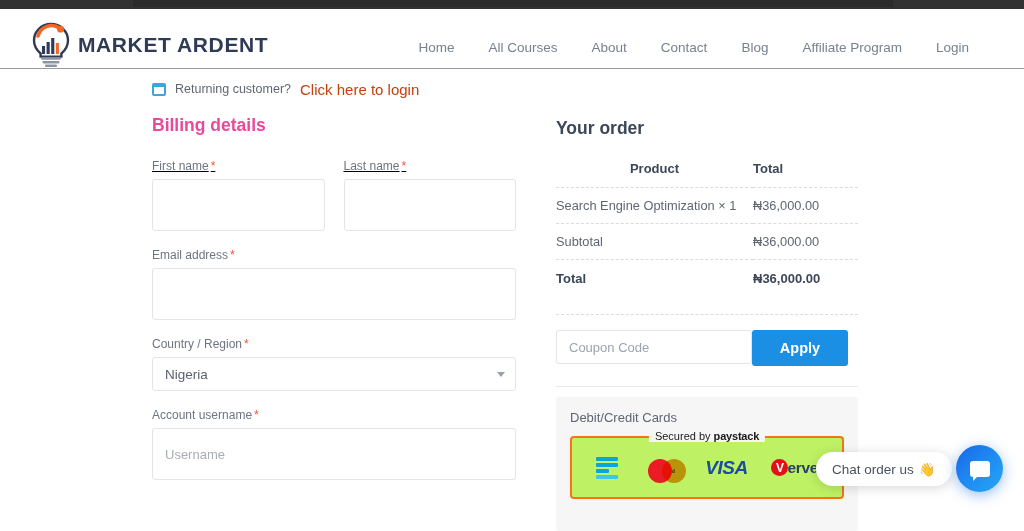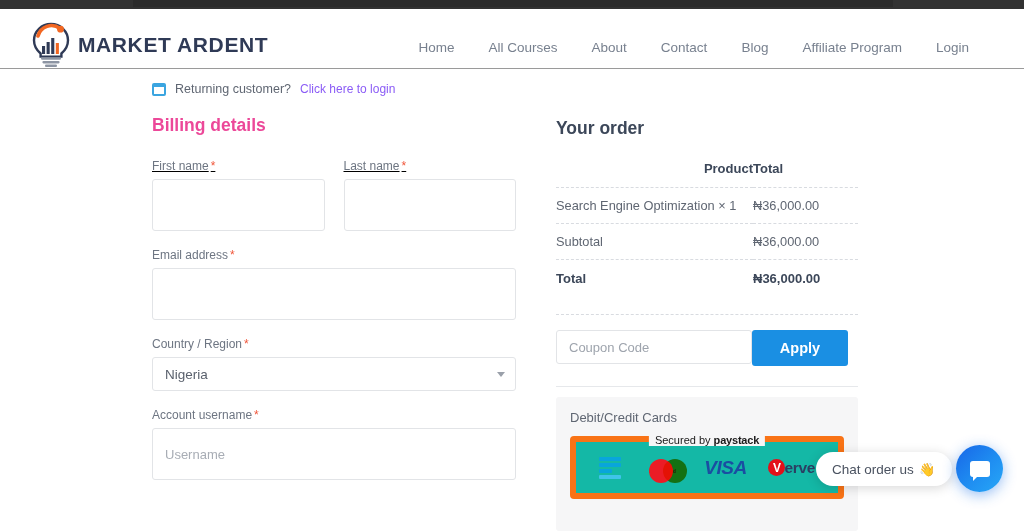--- a/index.html
+++ b/index.html
@@ -93,22 +93,22 @@
     border-top-width: 4px;
     border-radius: 2px;
     flex: none;
   }
   .returning-text {
     font-size: 12.5px;
     color: #5f6672;
     white-space: nowrap;
   }
   .returning-link {
-    font-size: 12px;
-    color: #8b5cf6;
+    font-size: 15px;
+    color: #c2410c;
     text-decoration: none;
     cursor: pointer;
     white-space: nowrap;
   }
 
   
   .billing-col {
     position: absolute;
     left: 152px; top: 33px;
     width: 364px;
@@ -179,21 +179,21 @@
     font-size: 17.5px;
     font-weight: bold;
     color: #3c4759;
     margin-bottom: 22px;
   }
   .order-table { width: 100%; border-collapse: collapse; }
   .order-table th {
     font-size: 13px;
     font-weight: bold;
     color: #3c4759;
-    text-align: right;
+    text-align: center;
     padding: 0 0 11px 0;
   }
   .order-table th.num { text-align: left; width: 105px; }
   .order-table td {
     font-size: 12.8px;
     color: #5f6672;
     padding: 10px 0;
     border-top: 1px dashed #d8dbe0;
   }
   .order-table td.num { text-align: left; width: 105px; }
@@ -259,23 +259,23 @@
     border-radius: 3px;
     padding: 13px 14px 0 14px;
   }
   .payment-label {
     font-size: 13px;
     color: #5f6672;
     margin-bottom: 3px;
   }
   .secured-fieldset {
     position: relative;
-    border: 6px solid #f97316;
+    border: 2px solid #f97316;
     border-radius: 4px;
-    background: #14b8a6;
+    background: #bef264;
     height: 63px;
     margin-top: 11px;
   }
   .secured-legend {
     position: absolute;
     top: -8px; left: 50%;
     transform: translateX(-50%);
     background: #f6f6f7;
     padding: 0 6px;
     font-size: 11px;

